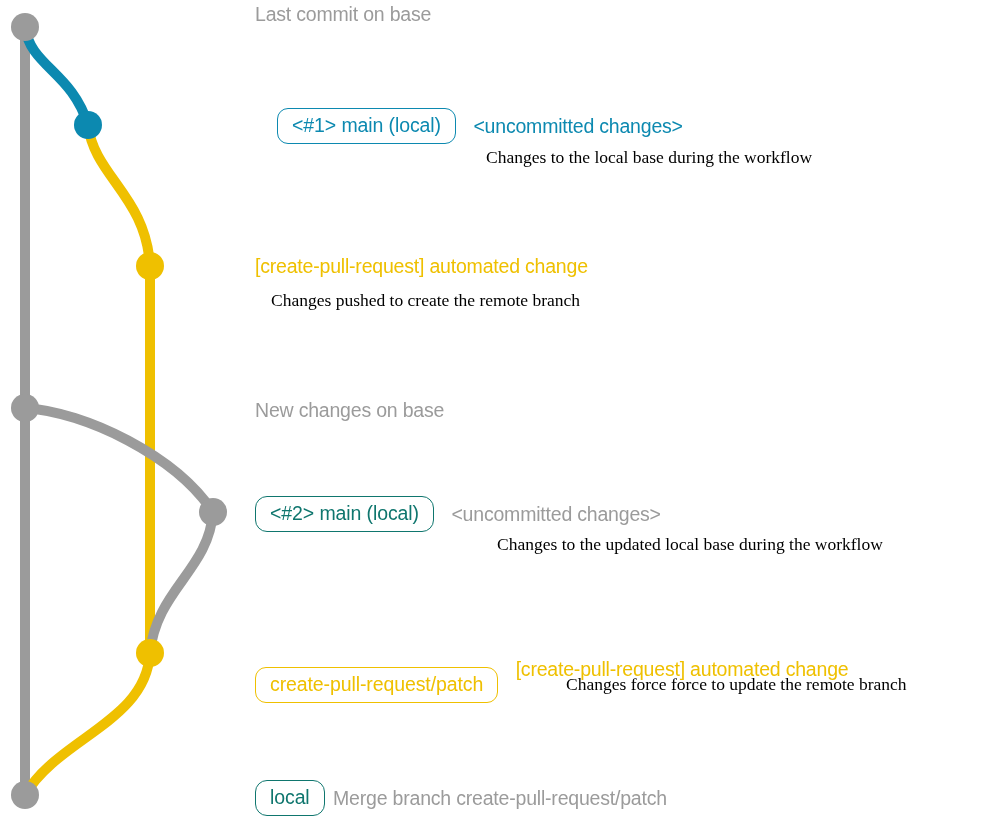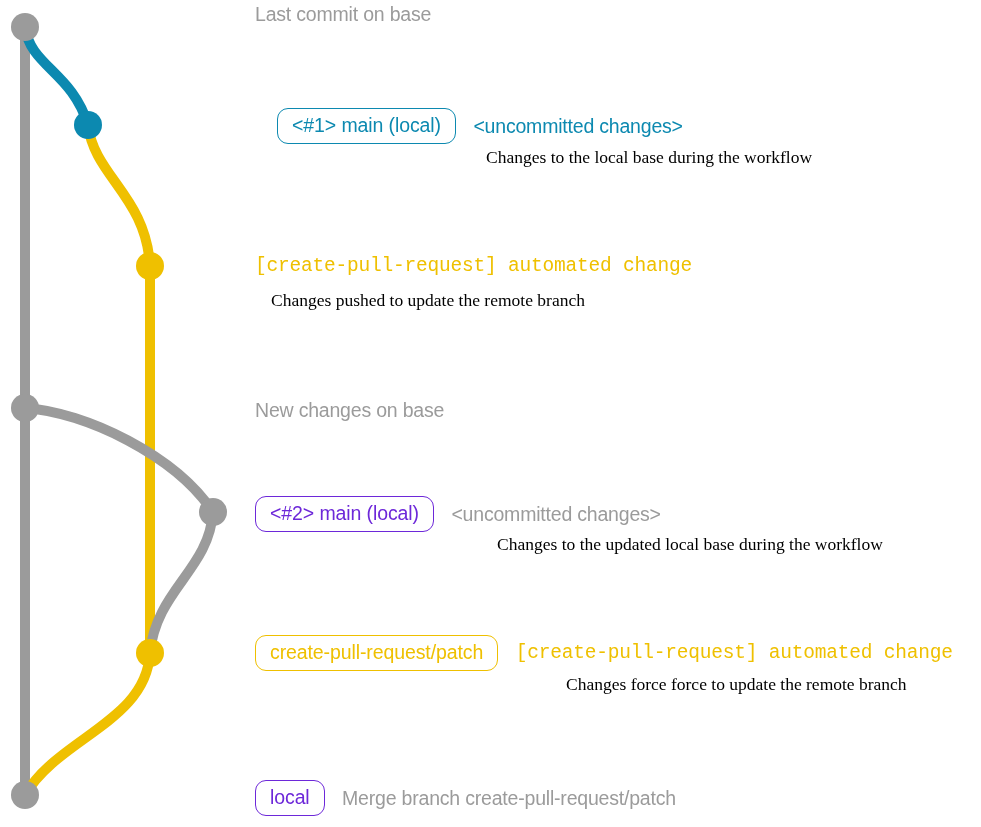--- a/index.html
+++ b/index.html
@@ -33,35 +33,35 @@
     border: 1.6px solid currentColor;
     border-radius: 11px;
     padding: 4px 14px 6px 14px;
     font-size: 19.5px;
     line-height: 24px;
     letter-spacing: -0.1px;
     white-space: nowrap;
     vertical-align: middle;
   }
   .badge-blue   { color: #0c89b0; }
-  .badge-gray   { color: #6d28d9; }
-  .badge-yellow { color: #efc000; }
+  .badge-gray   { color: #0f766e; border-radius: 12px; }
+  .badge-yellow { color: #efc000; margin-top: 32px; }
 
   
   .subject {
     display: inline-block;
     font-size: 19.5px;
     line-height: 24px;
     letter-spacing: -0.2px;
     white-space: nowrap;
     vertical-align: middle;
   }
   .subj-blue   { color: #0c89b0; }
   .subj-gray   { color: #9b9b9b; }
-  .subj-yellow { color: #efc000; font-family: Liberation Mono, monospace; }
+  .subj-yellow { color: #efc000; }
 
   
   .note {
     position: absolute;
     font-family: "Liberation Serif", serif;
     font-size: 17.5px;
     line-height: 20px;
     color: #000000;
     white-space: nowrap;
     text-align: right;
@@ -113,32 +113,32 @@
 
 <div class="badge-line" style="left:255px; top:108px;margin-left:22px;">
   <span class="badge badge-blue">&lt;#1&gt; main (local)</span>
   <span class="subject subj-blue" style="margin-left:13px;">&lt;uncommitted changes&gt;</span>
 </div>
 <div class="note" style="left:486px; top:147px;">Changes to the local base during the workflow</div>
 
 <div class="badge-line" style="left:255px; top:254px;">
   <span class="subject subj-yellow">[create-pull-request] automated change</span>
 </div>
-<div class="note" style="left:271px; top:290px;">Changes pushed to update the remote branch</div>
+<div class="note" style="left:271px; top:290px;">Changes pushed to create the remote branch</div>
 
 <div class="plain-label" style="left:255px; top:398px;">New changes on base</div>
 
 <div class="badge-line" style="left:255px; top:496px;">
   <span class="badge badge-gray">&lt;#2&gt; main (local)</span>
   <span class="subject subj-gray" style="margin-left:13px;">&lt;uncommitted changes&gt;</span>
 </div>
 <div class="note" style="left:497px; top:534px;">Changes to the updated local base during the workflow</div>
 
 <div class="badge-line" style="left:255px; top:635px;">
   <span class="badge badge-yellow">create-pull-request/patch</span>
   <span class="subject subj-yellow" style="margin-left:13px;">[create-pull-request] automated change</span>
 </div>
 <div class="note" style="left:566px; top:674px;">Changes force force to update the remote branch</div>
 
 <div class="badge-line" style="left:255px; top:780px;">
   <span class="badge badge-gray">local</span>
-  <span class="subject subj-gray" style="margin-left:13px;">Merge branch create-pull-request/patch</span>
+  <span class="subject subj-gray" style="margin-left:4px;">Merge branch create-pull-request/patch</span>
 </div>
 
 </body></html>

